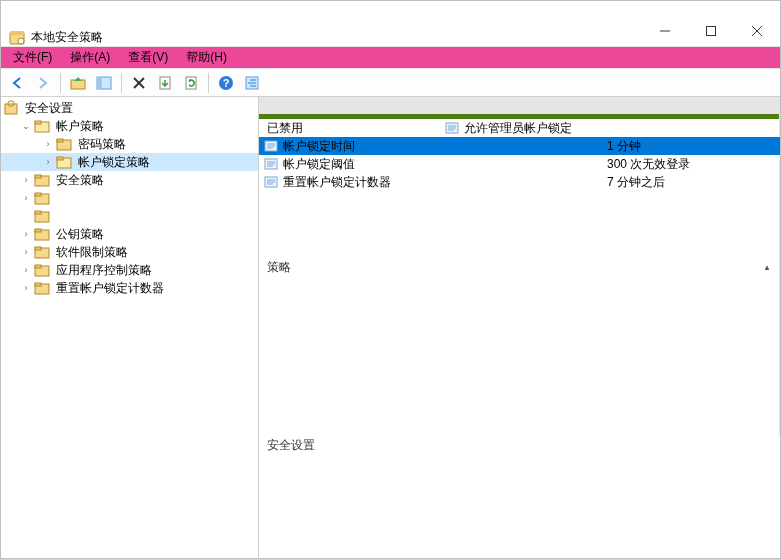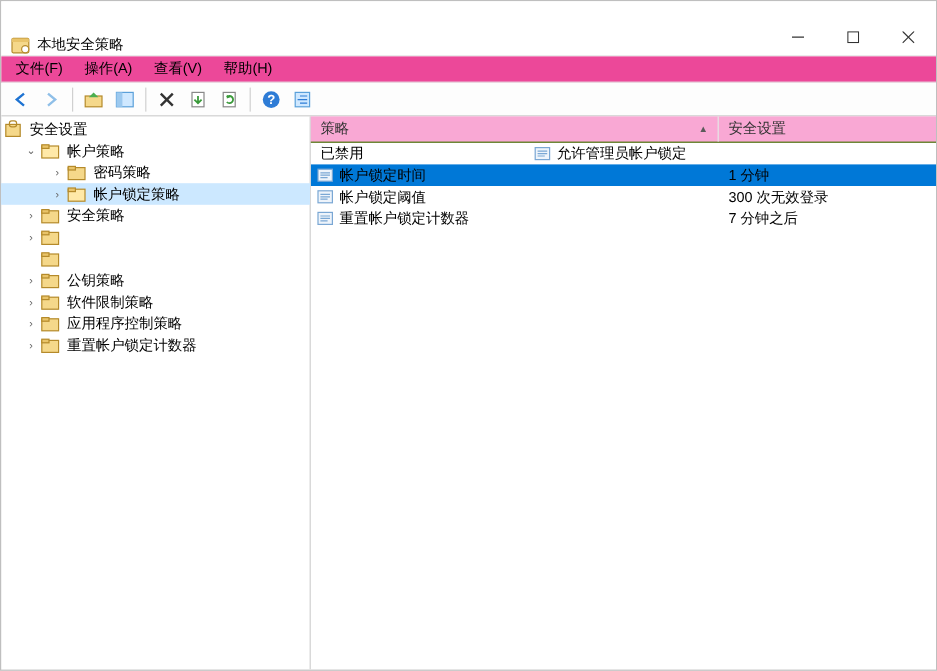--- a/index.html
+++ b/index.html
@@ -106,22 +106,23 @@
   
   .right-pane {
     flex: 1;
     display: flex;
     flex-direction: column;
     min-height: 0;
   }
   .list-header {
     display: flex;
     height: 22px;
-    border-bottom: 1px solid #4d7c0f;
-    background: #f9a8d4;
+    border-bottom: 5px solid #4d7c0f;
+    background: #e5e5e5;
+    flex-direction: column;
   }
   .list-header .col {
     display: flex;
     align-items: center;
     padding: 0 8px;
     border-right: 1px solid #e5e5e5;
     color: #333;
   }
   .list-header .col.name { flex: 0 0 340px; }
   .list-header .col.name .sort { margin-left:auto; color:#5a5a5a; font-size:8px;}

